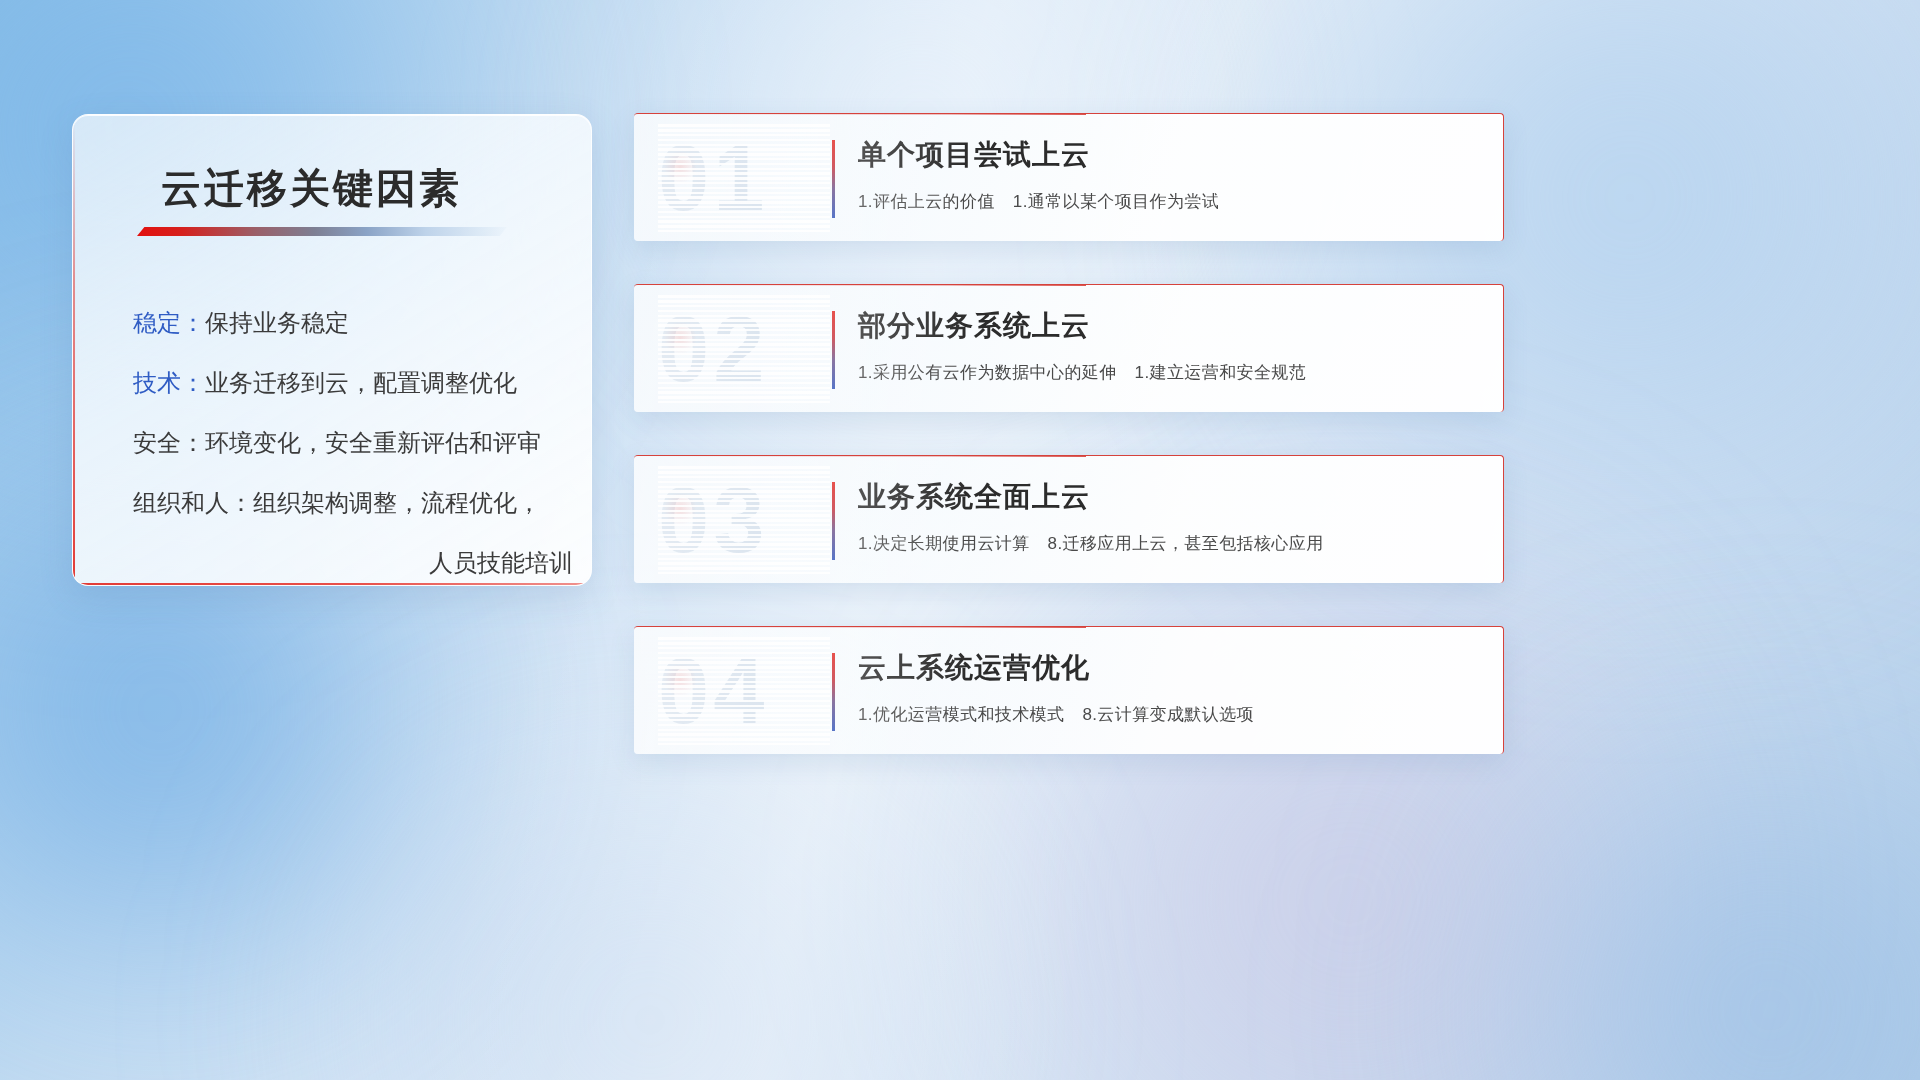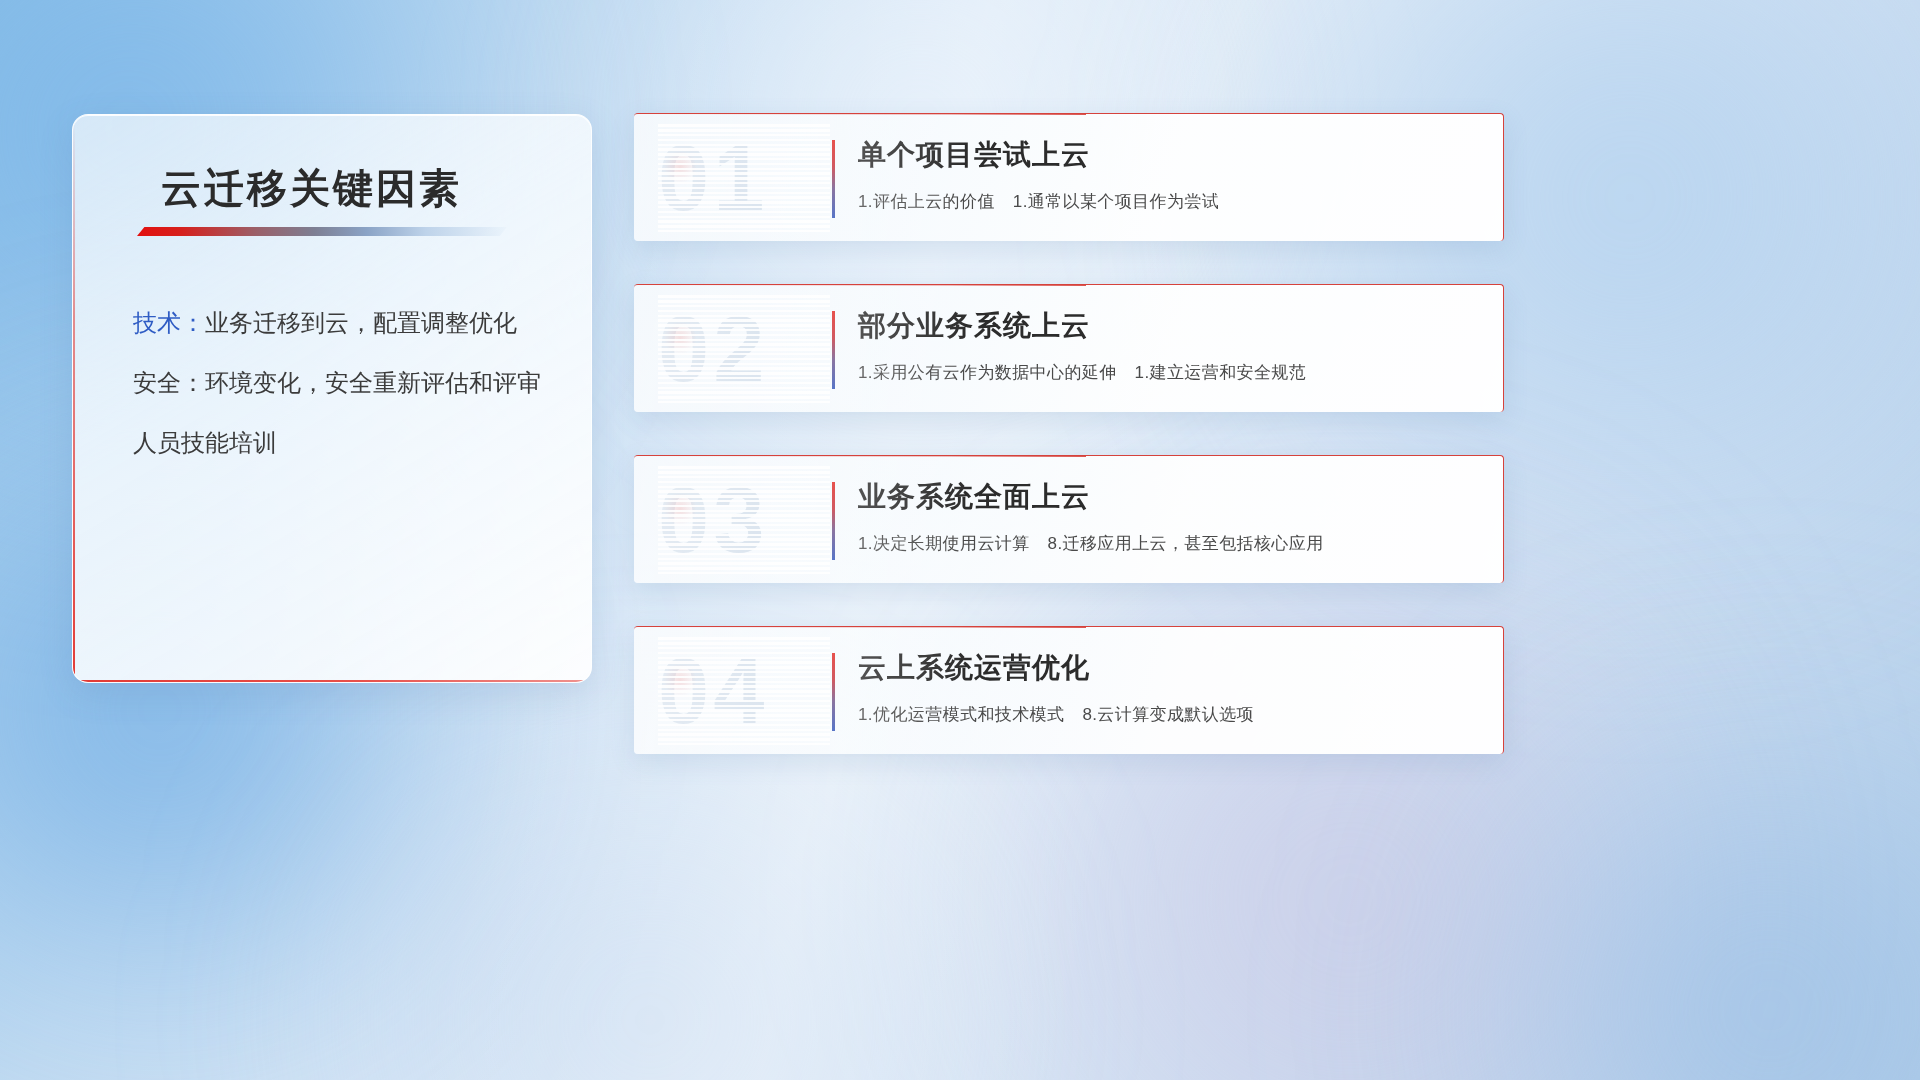--- a/index.html
+++ b/index.html
@@ -44,21 +44,21 @@
   .bg-sheen{
     position:absolute; inset:0;
     background:linear-gradient(102deg, rgba(255,255,255,0) 30%, rgba(255,255,255,.30) 46%, rgba(255,255,255,0) 60%);
   }
 
   
   #stage{ position:absolute; inset:0; z-index:2; }
 
   
   .left-panel{
-    position:absolute; left:72px; top:114px; width:520px; height:569px;
+    position:absolute; left:72px; top:114px; width:520px; height:472px;
     border-radius:16px;
     background:linear-gradient(150deg, rgba(255,255,255,.66) 0%, rgba(248,252,255,.84) 42%, rgba(255,255,255,.92) 100%);
     box-shadow:0 10px 34px rgba(80,120,170,.16), inset 0 1px 0 rgba(255,255,255,.9);
     border:1px solid rgba(255,255,255,.85);
     overflow:hidden;
   }
   .left-panel::after{
     content:""; position:absolute; left:0; right:0; bottom:0; height:2px;
     background:linear-gradient(90deg,#e23b36 0%,#e8504a 55%,#f0938f 100%);
   }
@@ -76,21 +76,21 @@
     position:absolute; left:64px; top:112px; width:370px; height:9px;
     background:linear-gradient(90deg,#e2100f 0%,#d6201d 12%,#9b5f68 32%,#7d7f93 48%,#8aa3c6 62%,#bed3ea 78%,rgba(214,231,245,.15) 100%);
     clip-path:polygon(2% 0, 100% 0, 98% 100%, 0 100%);
   }
 
   .kv-list{ position:absolute; left:60px; top:196px; width:440px; }
   .kv-row{
     font-size:24px; line-height:1.0; color:#3b3b3b;
     margin-bottom:36px; white-space:nowrap;
   }
-  .kv-row:last-child{ margin-bottom:12px; }
+  .kv-row:last-child{ margin-bottom:12px;text-align:right; }
   .kv-key{ color:#2f5cc4; }
   .kv-key.plain{ color:#3b3b3b; }
   .kv-val{ color:#3b3b3b; }
 
   
   .cards{ position:absolute; left:634px; top:113px; width:870px; }
   .card{
     position:relative; height:128px; margin-bottom:43px;
     border-radius:4px;
     background:linear-gradient(108deg, rgba(255,255,255,.52) 0%, rgba(250,253,255,.80) 30%, rgba(255,255,255,.95) 62%, rgba(255,255,255,.99) 100%);
@@ -158,22 +158,24 @@
   <div class="bg-blob blob-g"></div>
   <div class="bg-sheen"></div>
 </div>
 
 <div id="stage">
 
   <section class="left-panel">
     <h1 class="panel-title">云迁移关键因素</h1>
     <div class="title-rule"></div>
     <div class="kv-list" id="kv-list">
+        <div class="kv-row"><span class="kv-key">稳定：</span><span class="kv-val">保持业务稳定</span></div>
         <div class="kv-row"><span class="kv-key">技术：</span><span class="kv-val">业务迁移到云，配置调整优化</span></div>
         <div class="kv-row"><span class="kv-key plain">安全：</span><span class="kv-val">环境变化，安全重新评估和评审</span></div>
+        <div class="kv-row"><span class="kv-key plain">组织和人：</span><span class="kv-val">组织架构调整，流程优化，</span></div>
         <div class="kv-row"><span class="kv-val">人员技能培训</span></div>
       </div>
   </section>
 
   <section class="cards" id="cards">
       <article class="card">
         <div class="card-topfade"></div>
         <div class="num-wrap">
           <div class="num-glyph">01</div>
           <div class="num-tint"></div>

